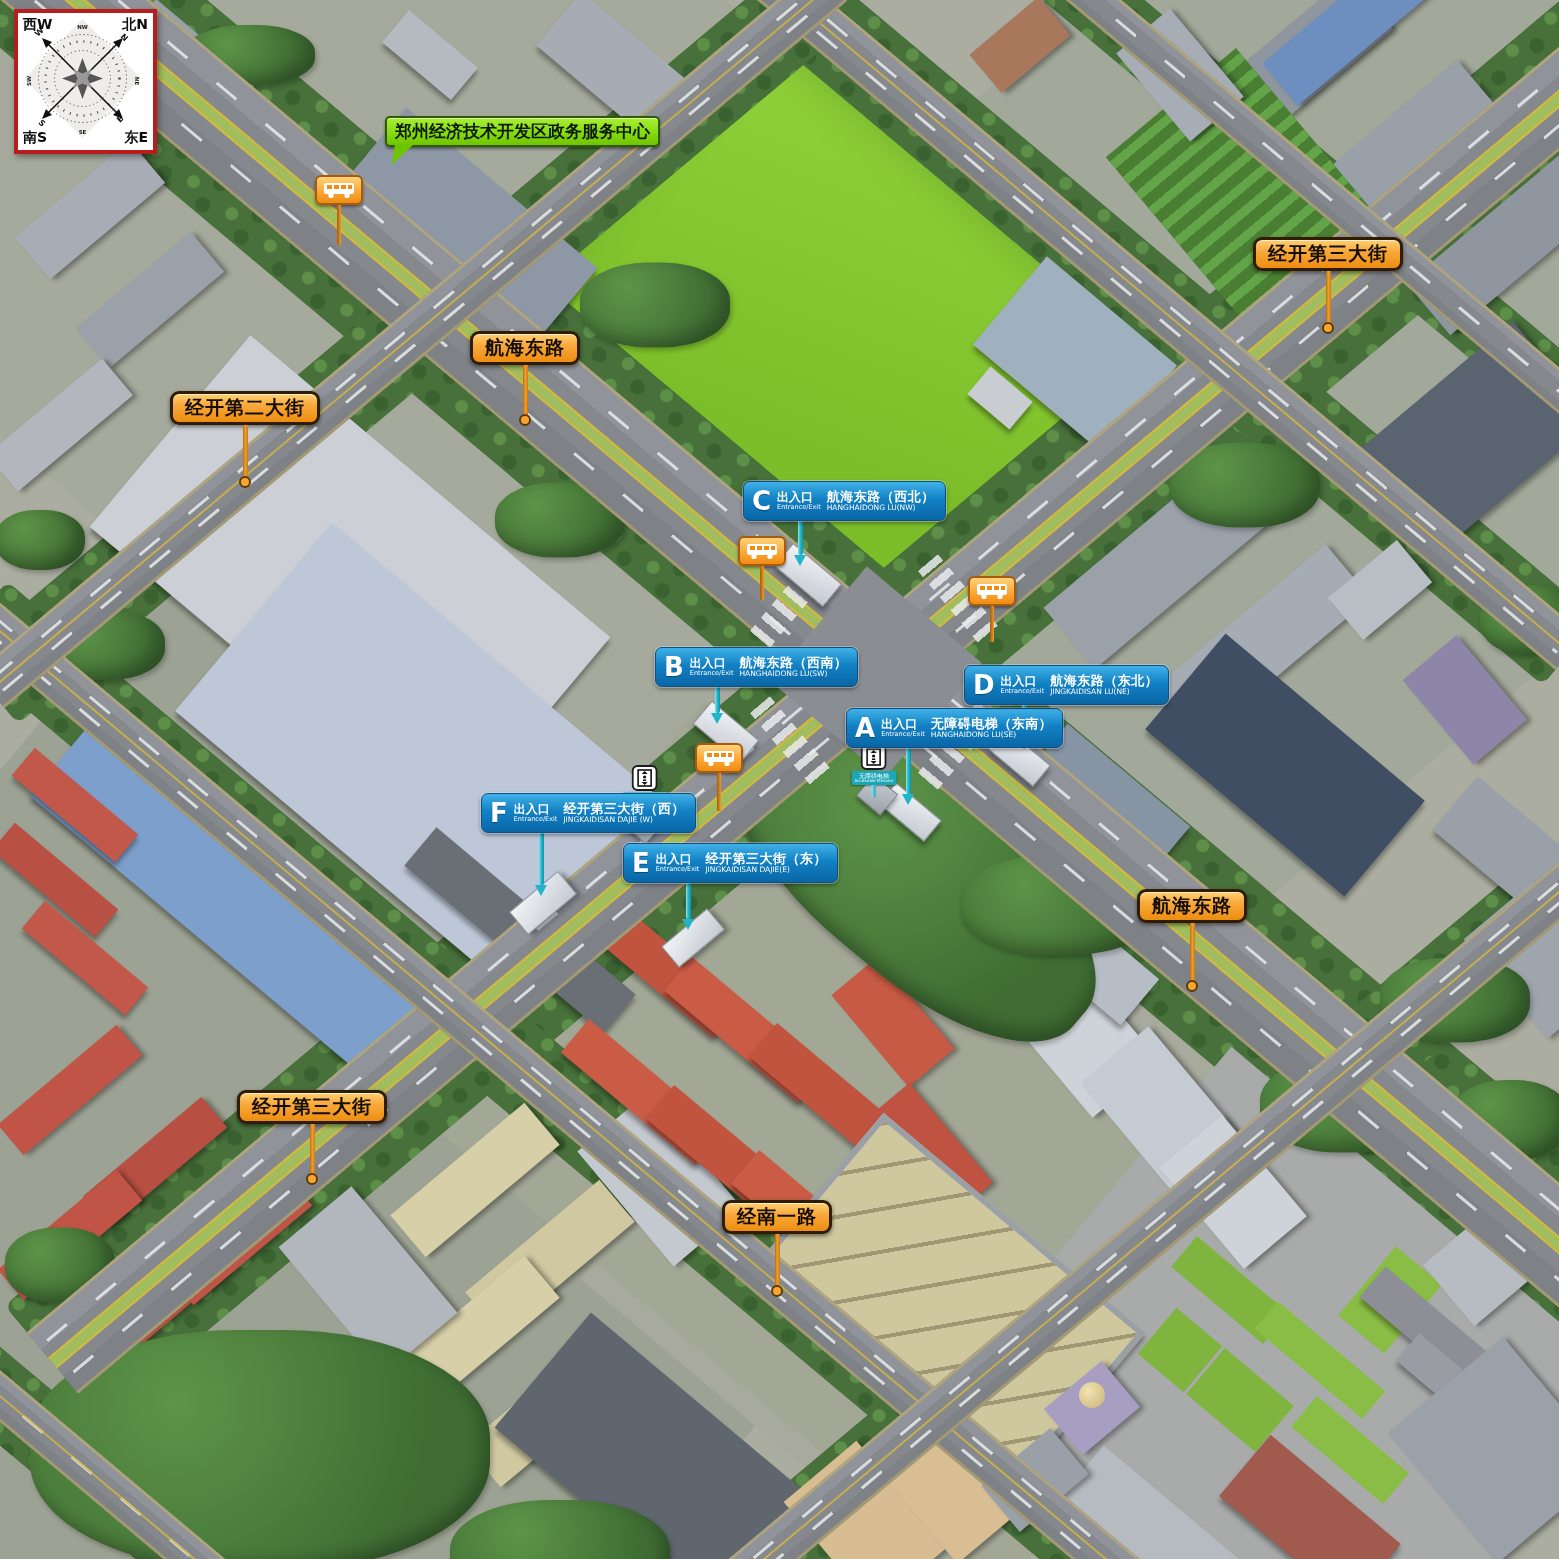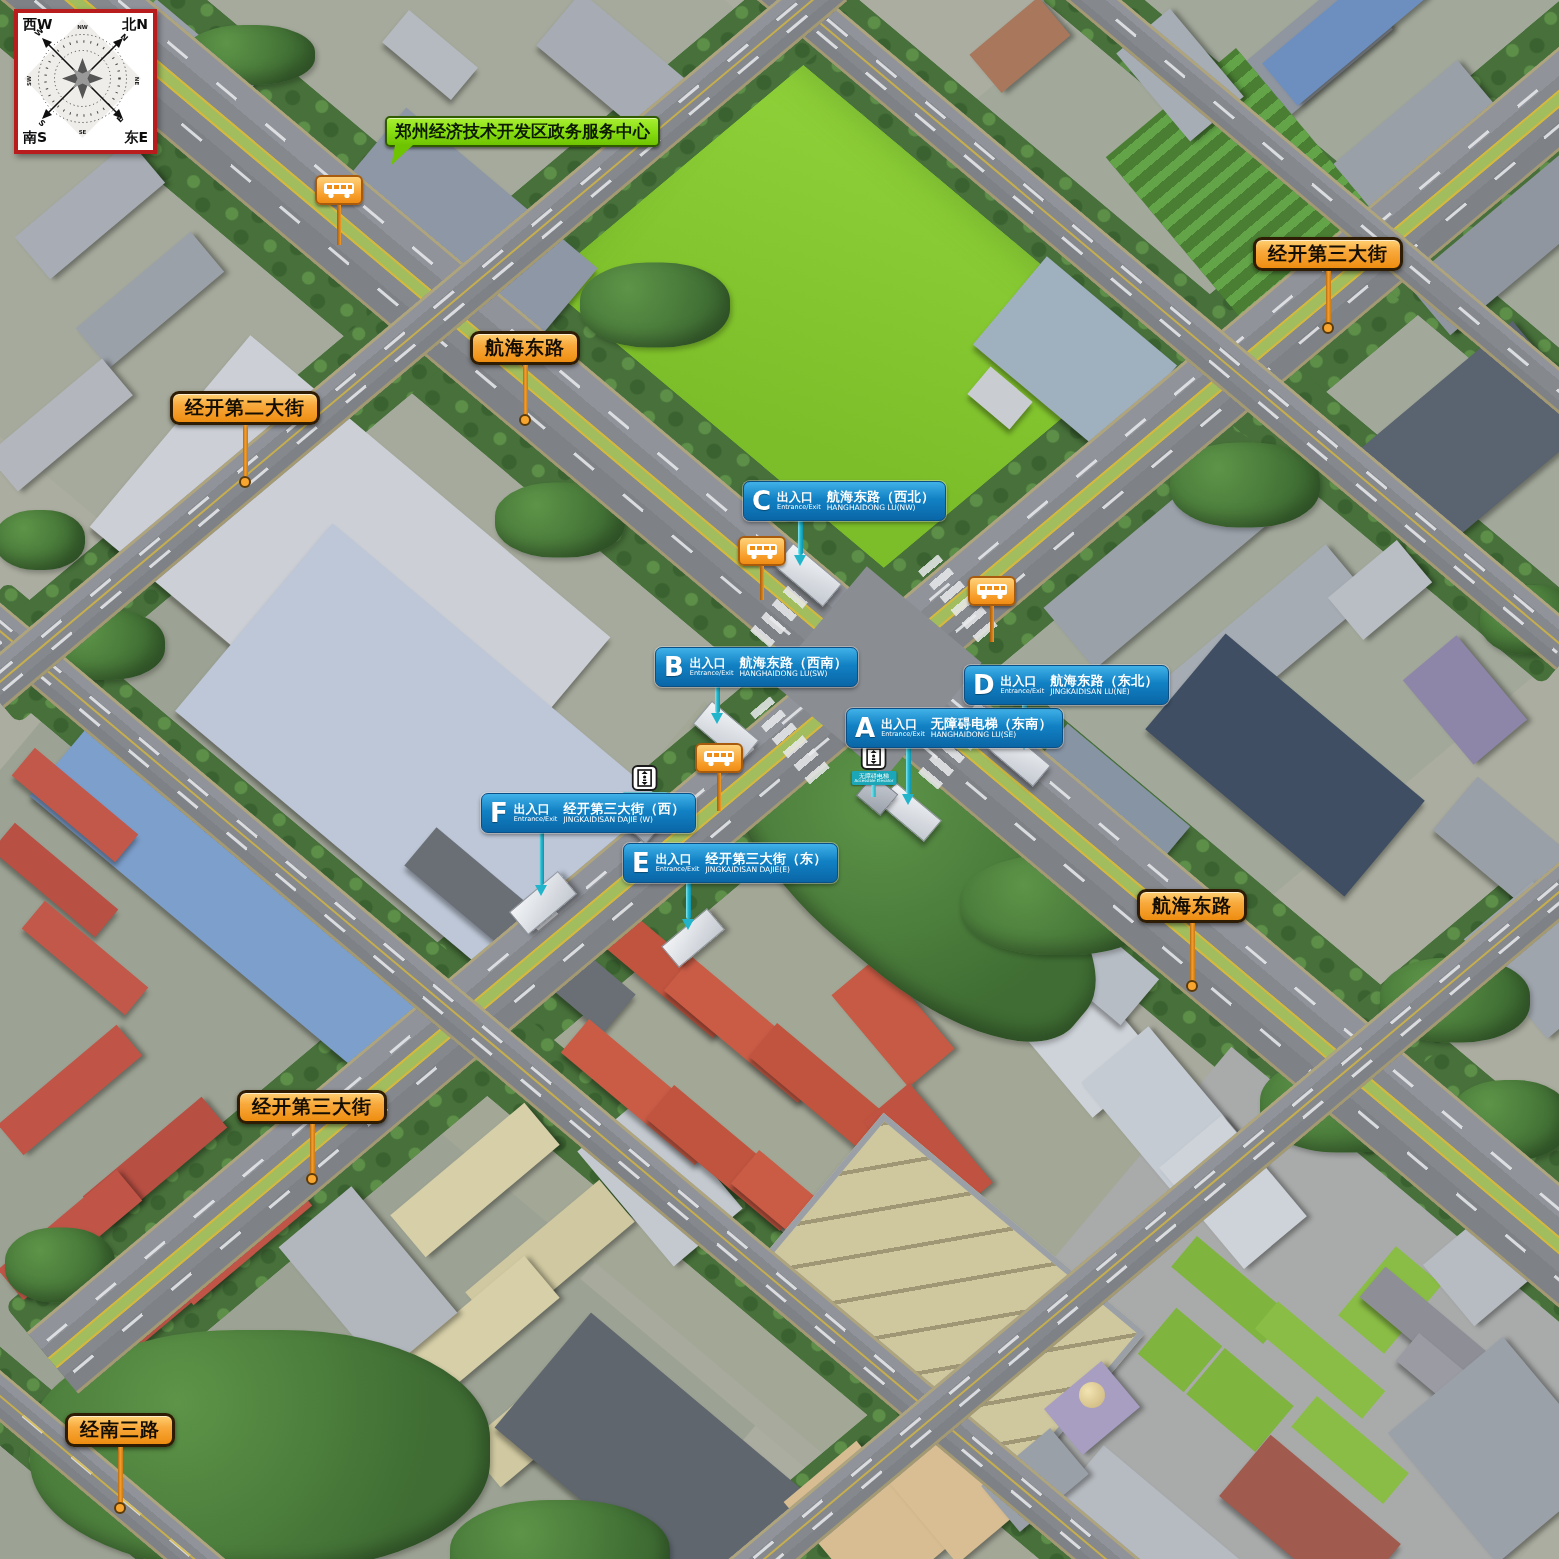--- a/index.html
+++ b/index.html
@@ -436,23 +436,23 @@
   <div class="rlabel-wrap" style="left:1192px;top:889px">
     <div class="rlabel">航海东路</div>
     <div class="rpole" style="height:58px"></div>
       <div class="rdot"></div>
   </div>
   <div class="rlabel-wrap" style="left:312px;top:1090px">
     <div class="rlabel">经开第三大街</div>
     <div class="rpole" style="height:50px"></div>
       <div class="rdot"></div>
   </div>
-  <div class="rlabel-wrap" style="left:120px;top:1413px">
-    <div class="rlabel">经南三路</div>
-    <div class="rpole" style="height:56px"></div>
+  <div class="rlabel-wrap" style="left:777px;top:1200px">
+    <div class="rlabel">经南一路</div>
+    <div class="rpole" style="height:52px"></div>
       <div class="rdot"></div>
   </div>
 
   <div class="poi" style="left:385px;top:116px">
     <span>郑州经济技术开发区政务服务中心</span>
     <span class="poi-tail"></span>
   </div>
 
   <div class="compass">
     <span class="corner" style="left:5px;top:3px">西W</span>

